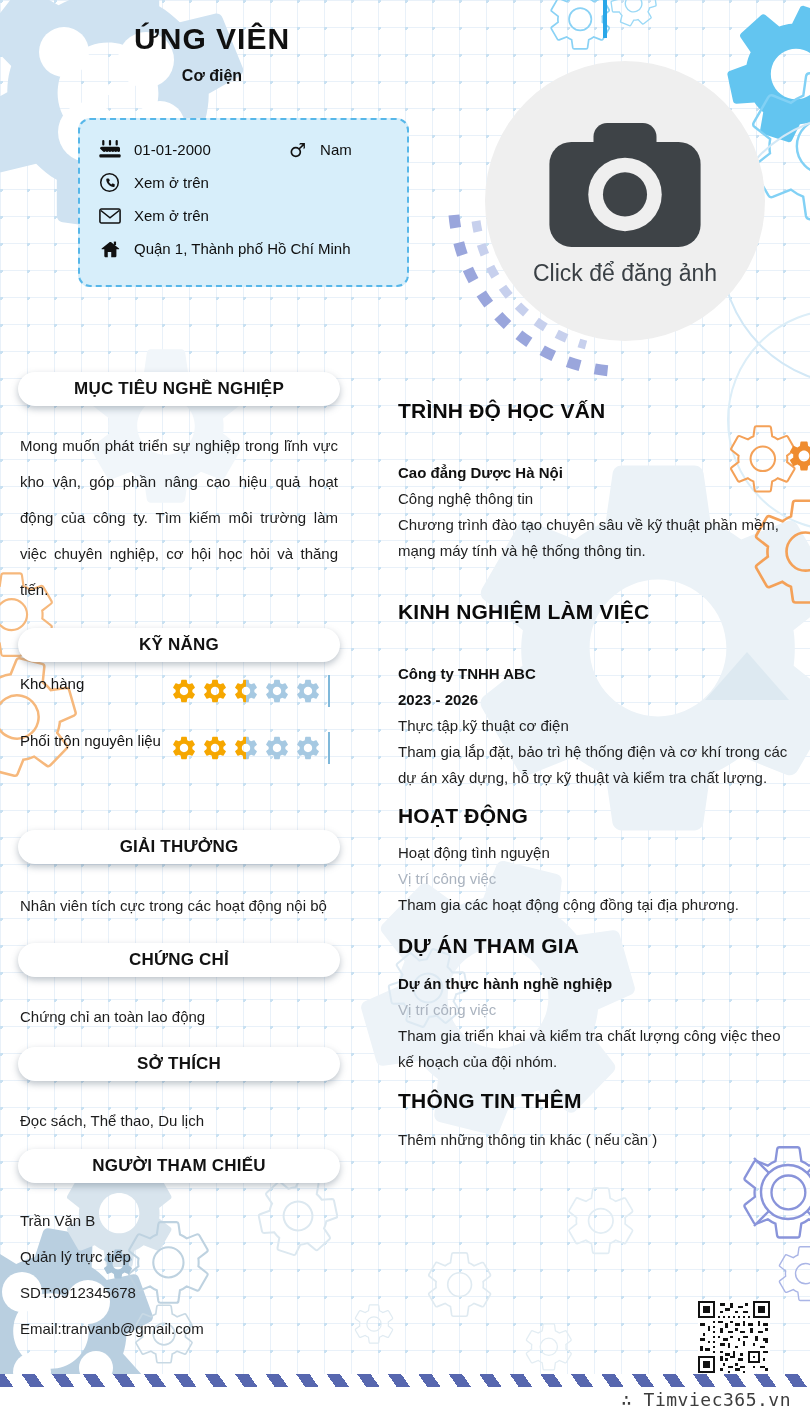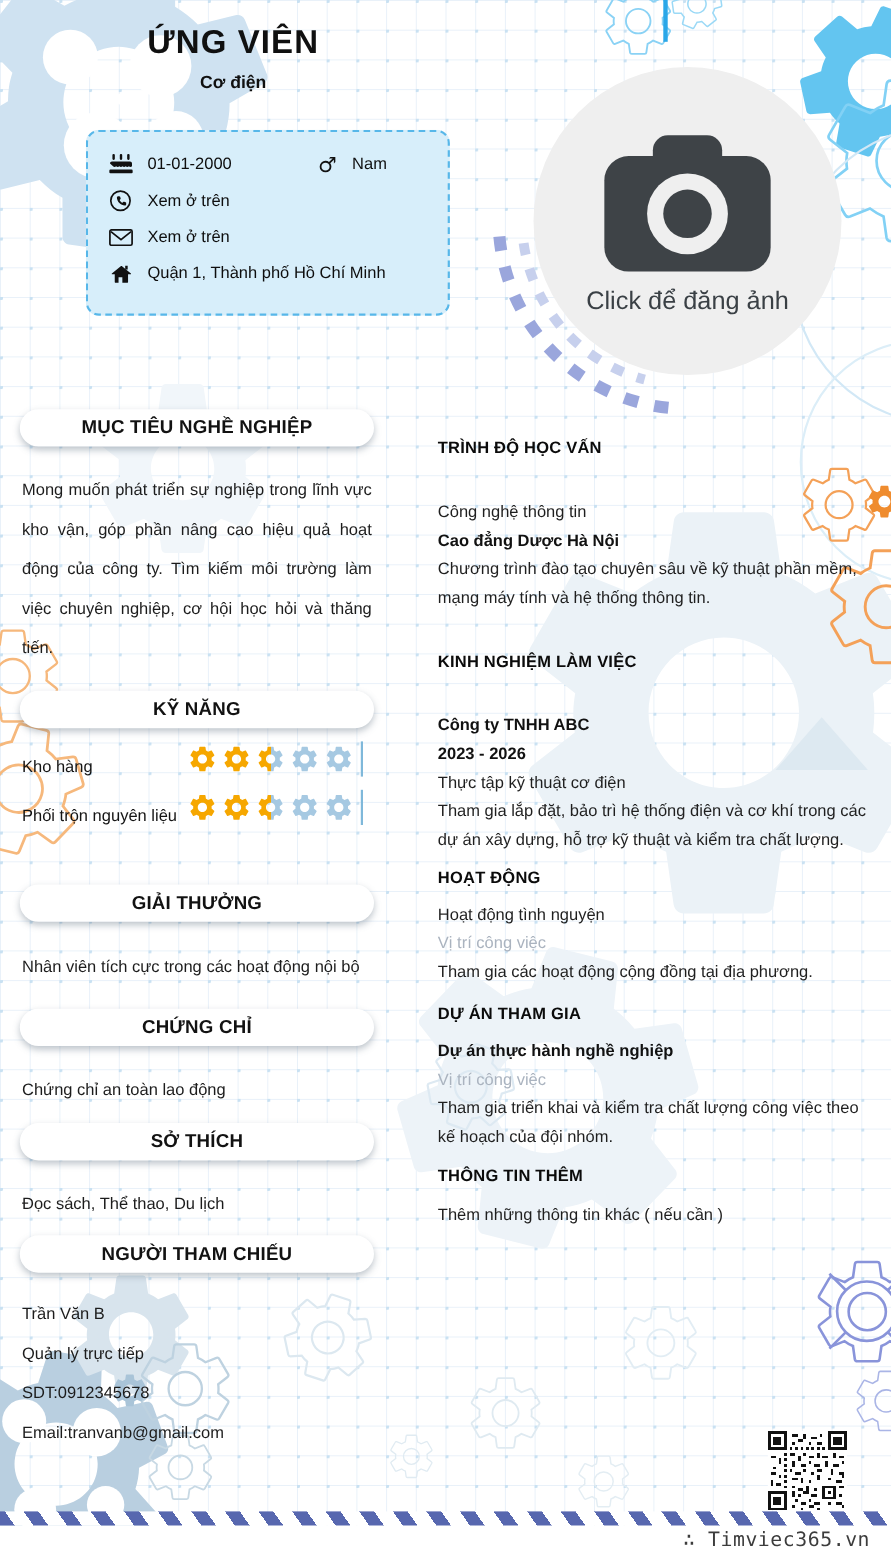--- a/index.html
+++ b/index.html
@@ -47,30 +47,30 @@
 
   .pill {
     height:34px; background:#fff; border-radius:17px;
     box-shadow:0 3px 7px rgba(96,112,128,.42);
     display:flex; align-items:center; justify-content:center;
     font-size:17px; font-weight:700; color:#121212; letter-spacing:.2px;
   }
   .lp { font-size:15px; line-height:36px; color:#1c1c1c; padding:0 2px; }
   .just { text-align:justify; }
 
-  .skill-row { display:flex; align-items:flex-end; margin-top:0; height:44px; padding-left:2px; }
+  .skill-row { display:flex; align-items:flex-start; margin-top:13px; height:44px; padding-left:2px; }
   .skill-label { width:150px; font-size:15px; color:#141414; }
   .gears { display:flex; gap:3px; align-items:center; }
   .gear { width:28px; height:28px; display:block; }
   .gear use { fill:#A6C9E2; }
   .gear[data-state="filled"] use { fill:#F6A700; }
   .gear[data-state="half"]   use { fill:url(#halfgrad); }
   .rating-end { width:2px; height:32px; background:#7fb8da; margin-left:3px; }
 
-  .rh { font-size:15px; font-weight:700; color:#0b0b0b; letter-spacing:.2px; }
+  .rh { font-size:21px; font-weight:700; color:#0b0b0b; letter-spacing:.2px; }
   .rp { font-size:15px; line-height:26px; color:#1f1f1f; }
   .rb { font-weight:700; color:#111; }
   .placeholder { color:#aab3bf; }
 
   .mt37 { margin-top:37px; } .mt36 { margin-top:36px; } .mt22 { margin-top:22px; }
   .mt20 { margin-top:20px; } .mt13 { margin-top:13px; } .mt12 { margin-top:12px; }
   .mt16 { margin-top:16px; } .mt14 { margin-top:14px; } .mt24 { margin-top:24px; } .mt10 { margin-top:10px; } .mt56 { margin-top:54px;text-align:center; }
   .mt19 { margin-top:19px; }
 
   
@@ -283,22 +283,22 @@
         <p class="lp">Quản lý trực tiếp</p>
         <p class="lp">SDT:0912345678</p>
         <p class="lp">Email:tranvanb@gmail.com</p>
       </div>
     </div>
 
     <div class="col-right">
 
       <div class="rh">TRÌNH ĐỘ HỌC VẤN</div>
       <div class="mt37">
+        <p class="rp rb">Cao đẳng Dược Hà Nội</p>
         <p class="rp">Công nghệ thông tin</p>
-        <p class="rp rb">Cao đẳng Dược Hà Nội</p>
         <p class="rp">Chương trình đào tạo chuyên sâu về kỹ thuật phần mềm, mạng máy tính và hệ thống thông tin.</p>
       </div>
 
       <div class="rh mt36">KINH NGHIỆM LÀM VIỆC</div>
       <div class="mt37">
         <p class="rp rb">Công ty TNHH ABC</p>
         <p class="rp rb">2023 - 2026</p>
         <p class="rp">Thực tập kỹ thuật cơ điện</p>
         <p class="rp">Tham gia lắp đặt, bảo trì hệ thống điện và cơ khí trong các dự án xây dựng, hỗ trợ kỹ thuật và kiểm tra chất lượng.</p>
       </div>

